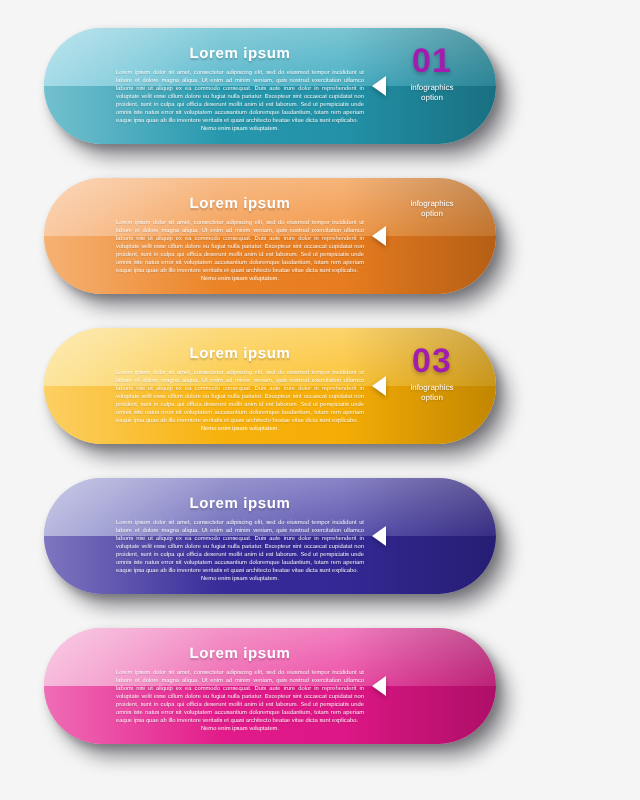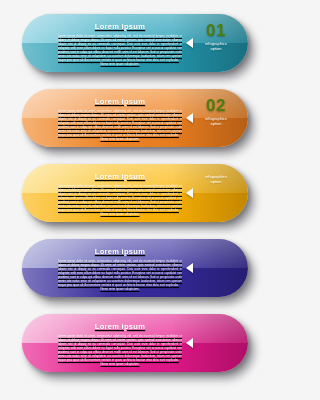--- a/index.html
+++ b/index.html
@@ -80,21 +80,20 @@
     left: 0; top: 0;
     width: 100%;
     height: 100%;
   }
 
   .text-col {
     position: absolute;
     left: 36px;
     top: 8px;
     width: 124px;
-    text-decoration: underline;
   }
   .b-title {
     color: #ffffff;
     font-size: 7.5px;
     font-weight: bold;
     letter-spacing: 0.3px;
     margin: 0 0 2.5px 0;
     text-align: center;
     text-shadow: 0 1px 1px rgba(0,0,0,0.20);
   }
@@ -128,21 +127,21 @@
   }
 
   .num-col {
     position: absolute;
     right: 10px;
     top: 8px;
     width: 44px;
     text-align: center;
   }
   .b-num {
-    color: #4d7c0f;
+    color: #a21caf;
     font-size: 17px;
     font-weight: bold;
     line-height: 1;
     letter-spacing: 0.5px;
     text-shadow: 0 1px 2px rgba(0,0,0,0.28);
   }
   .b-sub1 {
     color: #ffffff;
     font-size: 4px;
     line-height: 1.25;
@@ -187,40 +186,40 @@
       <div class="left-fade"></div>
       <div class="right-dark"></div>
       <div class="content">
         <div class="text-col">
           <div class="b-title">Lorem ipsum</div>
           <div class="b-body">Lorem ipsum dolor sit amet, consectetur adipiscing elit, sed do eiusmod tempor incididunt ut labore et dolore magna aliqua. Ut enim ad minim veniam, quis nostrud exercitation ullamco laboris nisi ut aliquip ex ea commodo consequat. Duis aute irure dolor in reprehenderit in voluptate velit esse cillum dolore eu fugiat nulla pariatur. Excepteur sint occaecat cupidatat non proident, sunt in culpa qui officia deserunt mollit anim id est laborum. Sed ut perspiciatis unde omnis iste natus error sit voluptatem accusantium doloremque laudantium, totam rem aperiam eaque ipsa quae ab illo inventore veritatis et quasi architecto beatae vitae dicta sunt explicabo.</div>
           <div class="b-body-last">Nemo enim ipsam voluptatem.</div>
         </div>
         <div class="arrow"></div>
         <div class="num-col">
-          <div class="b-num">02</div>
           <div class="b-sub1">infographics</div>
           <div class="b-sub2">option</div>
         </div>
       </div>
     </div>
     <div class="banner" style="top: 164px;">
       <div class="band-top" style="background: linear-gradient(to right, rgb(251, 213, 97), rgb(251, 183, 19));"></div>
       <div class="band-bottom" style="background: linear-gradient(to right, rgb(251, 183, 19), rgb(242, 168, 0));"></div>
       <div class="gloss"></div>
       <div class="left-fade"></div>
       <div class="right-dark"></div>
       <div class="content">
         <div class="text-col">
           <div class="b-title">Lorem ipsum</div>
           <div class="b-body">Lorem ipsum dolor sit amet, consectetur adipiscing elit, sed do eiusmod tempor incididunt ut labore et dolore magna aliqua. Ut enim ad minim veniam, quis nostrud exercitation ullamco laboris nisi ut aliquip ex ea commodo consequat. Duis aute irure dolor in reprehenderit in voluptate velit esse cillum dolore eu fugiat nulla pariatur. Excepteur sint occaecat cupidatat non proident, sunt in culpa qui officia deserunt mollit anim id est laborum. Sed ut perspiciatis unde omnis iste natus error sit voluptatem accusantium doloremque laudantium, totam rem aperiam eaque ipsa quae ab illo inventore veritatis et quasi architecto beatae vitae dicta sunt explicabo.</div>
           <div class="b-body-last">Nemo enim ipsam voluptatem.</div>
         </div>
         <div class="arrow"></div>
         <div class="num-col">
+          <div class="b-num">03</div>
           <div class="b-sub1">infographics</div>
           <div class="b-sub2">option</div>
         </div>
       </div>
     </div>
     <div class="banner" style="top: 239px;">
       <div class="band-top" style="background: linear-gradient(to right, rgb(138, 140, 203), rgb(59, 47, 158));"></div>
       <div class="band-bottom" style="background: linear-gradient(to right, rgb(59, 47, 158), rgb(47, 37, 144));"></div>
       <div class="gloss"></div>
       <div class="left-fade"></div>

